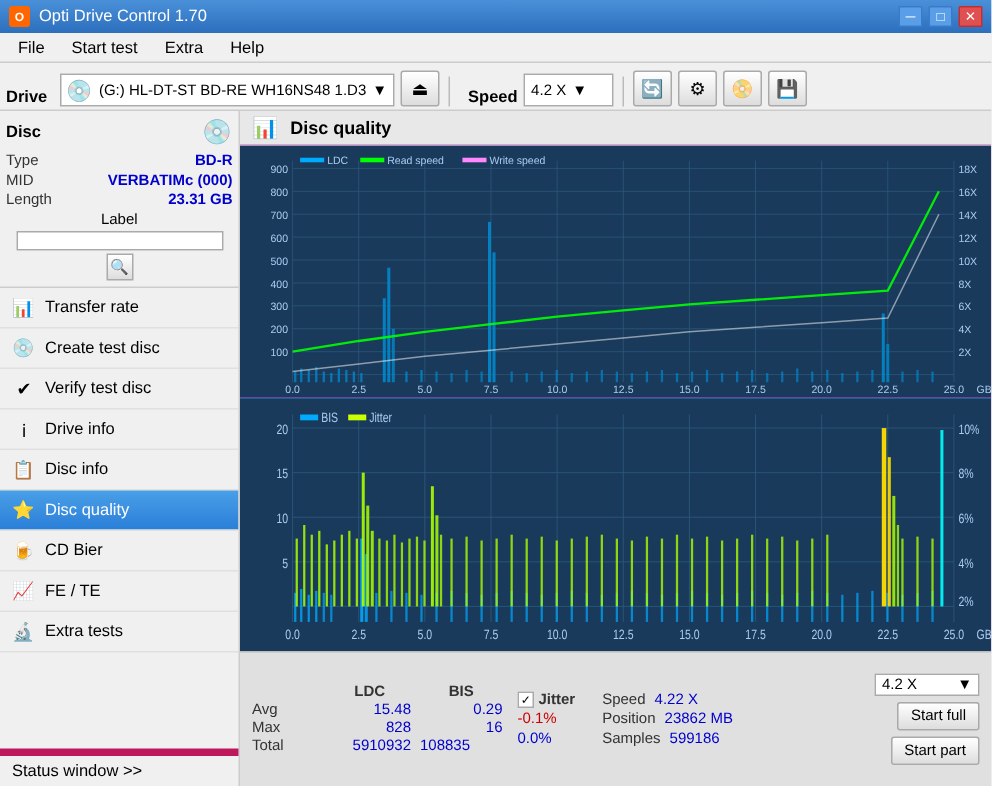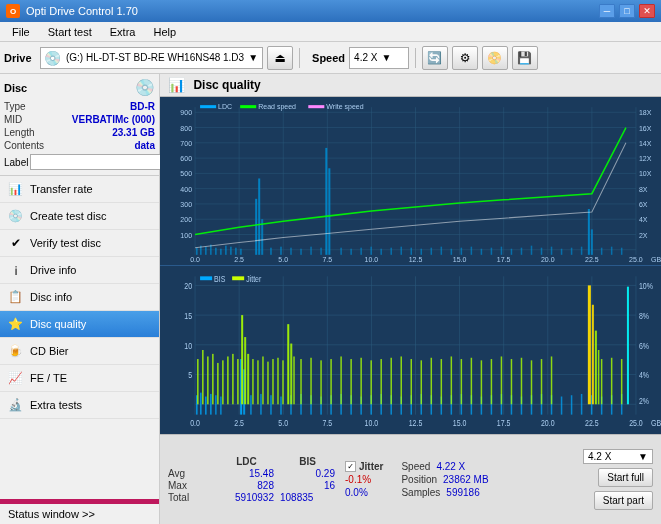--- a/index.html
+++ b/index.html
@@ -74,21 +74,21 @@
       cursor: pointer;
       font-size: 11px;
       color: #000;
     }
 
     
     .toolbar {
       background: #f0f0f0;
       height: 32px;
       display: flex;
-      align-items: center;
+      align-items: flex-end;
       padding: 2px 4px;
       border-bottom: 1px solid #ccc;
       gap: 4px;
     }
     .toolbar-label {
       font-size: 11px;
       font-weight: bold;
       margin-right: 4px;
     }
     .drive-select {
@@ -177,20 +177,21 @@
       font-size: 10px;
     }
     .disc-row-label { color: #333; }
     .disc-row-value { color: #0000cc; font-weight: bold; }
     .label-row {
       display: flex;
       align-items: center;
       gap: 2px;
       margin-top: 2px;
       font-size: 10px;
+      flex-direction: column;
     }
     .label-input {
       flex: 1;
       height: 16px;
       border: 1px solid #aaa;
       font-size: 10px;
       padding: 0 2px;
     }
     .label-btn {
       width: 18px;
@@ -349,24 +350,20 @@
         <span class="disc-row-label">Type</span>
         <span class="disc-row-value">BD-R</span>
       </div>
       <div class="disc-row">
         <span class="disc-row-label">MID</span>
         <span class="disc-row-value">VERBATIMc (000)</span>
       </div>
       <div class="disc-row">
         <span class="disc-row-label">Length</span>
         <span class="disc-row-value">23.31 GB</span>
-      </div>
-      <div class="disc-row">
-        <span class="disc-row-label">Contents</span>
-        <span class="disc-row-value">data</span>
       </div>
       <div class="label-row">
         <span>Label</span>
         <input class="label-input" type="text" value="" style="">
         <div class="label-btn">🔍</div>
       </div>
     </div>
 
     <div class="nav-items">
       <div class="nav-item">

